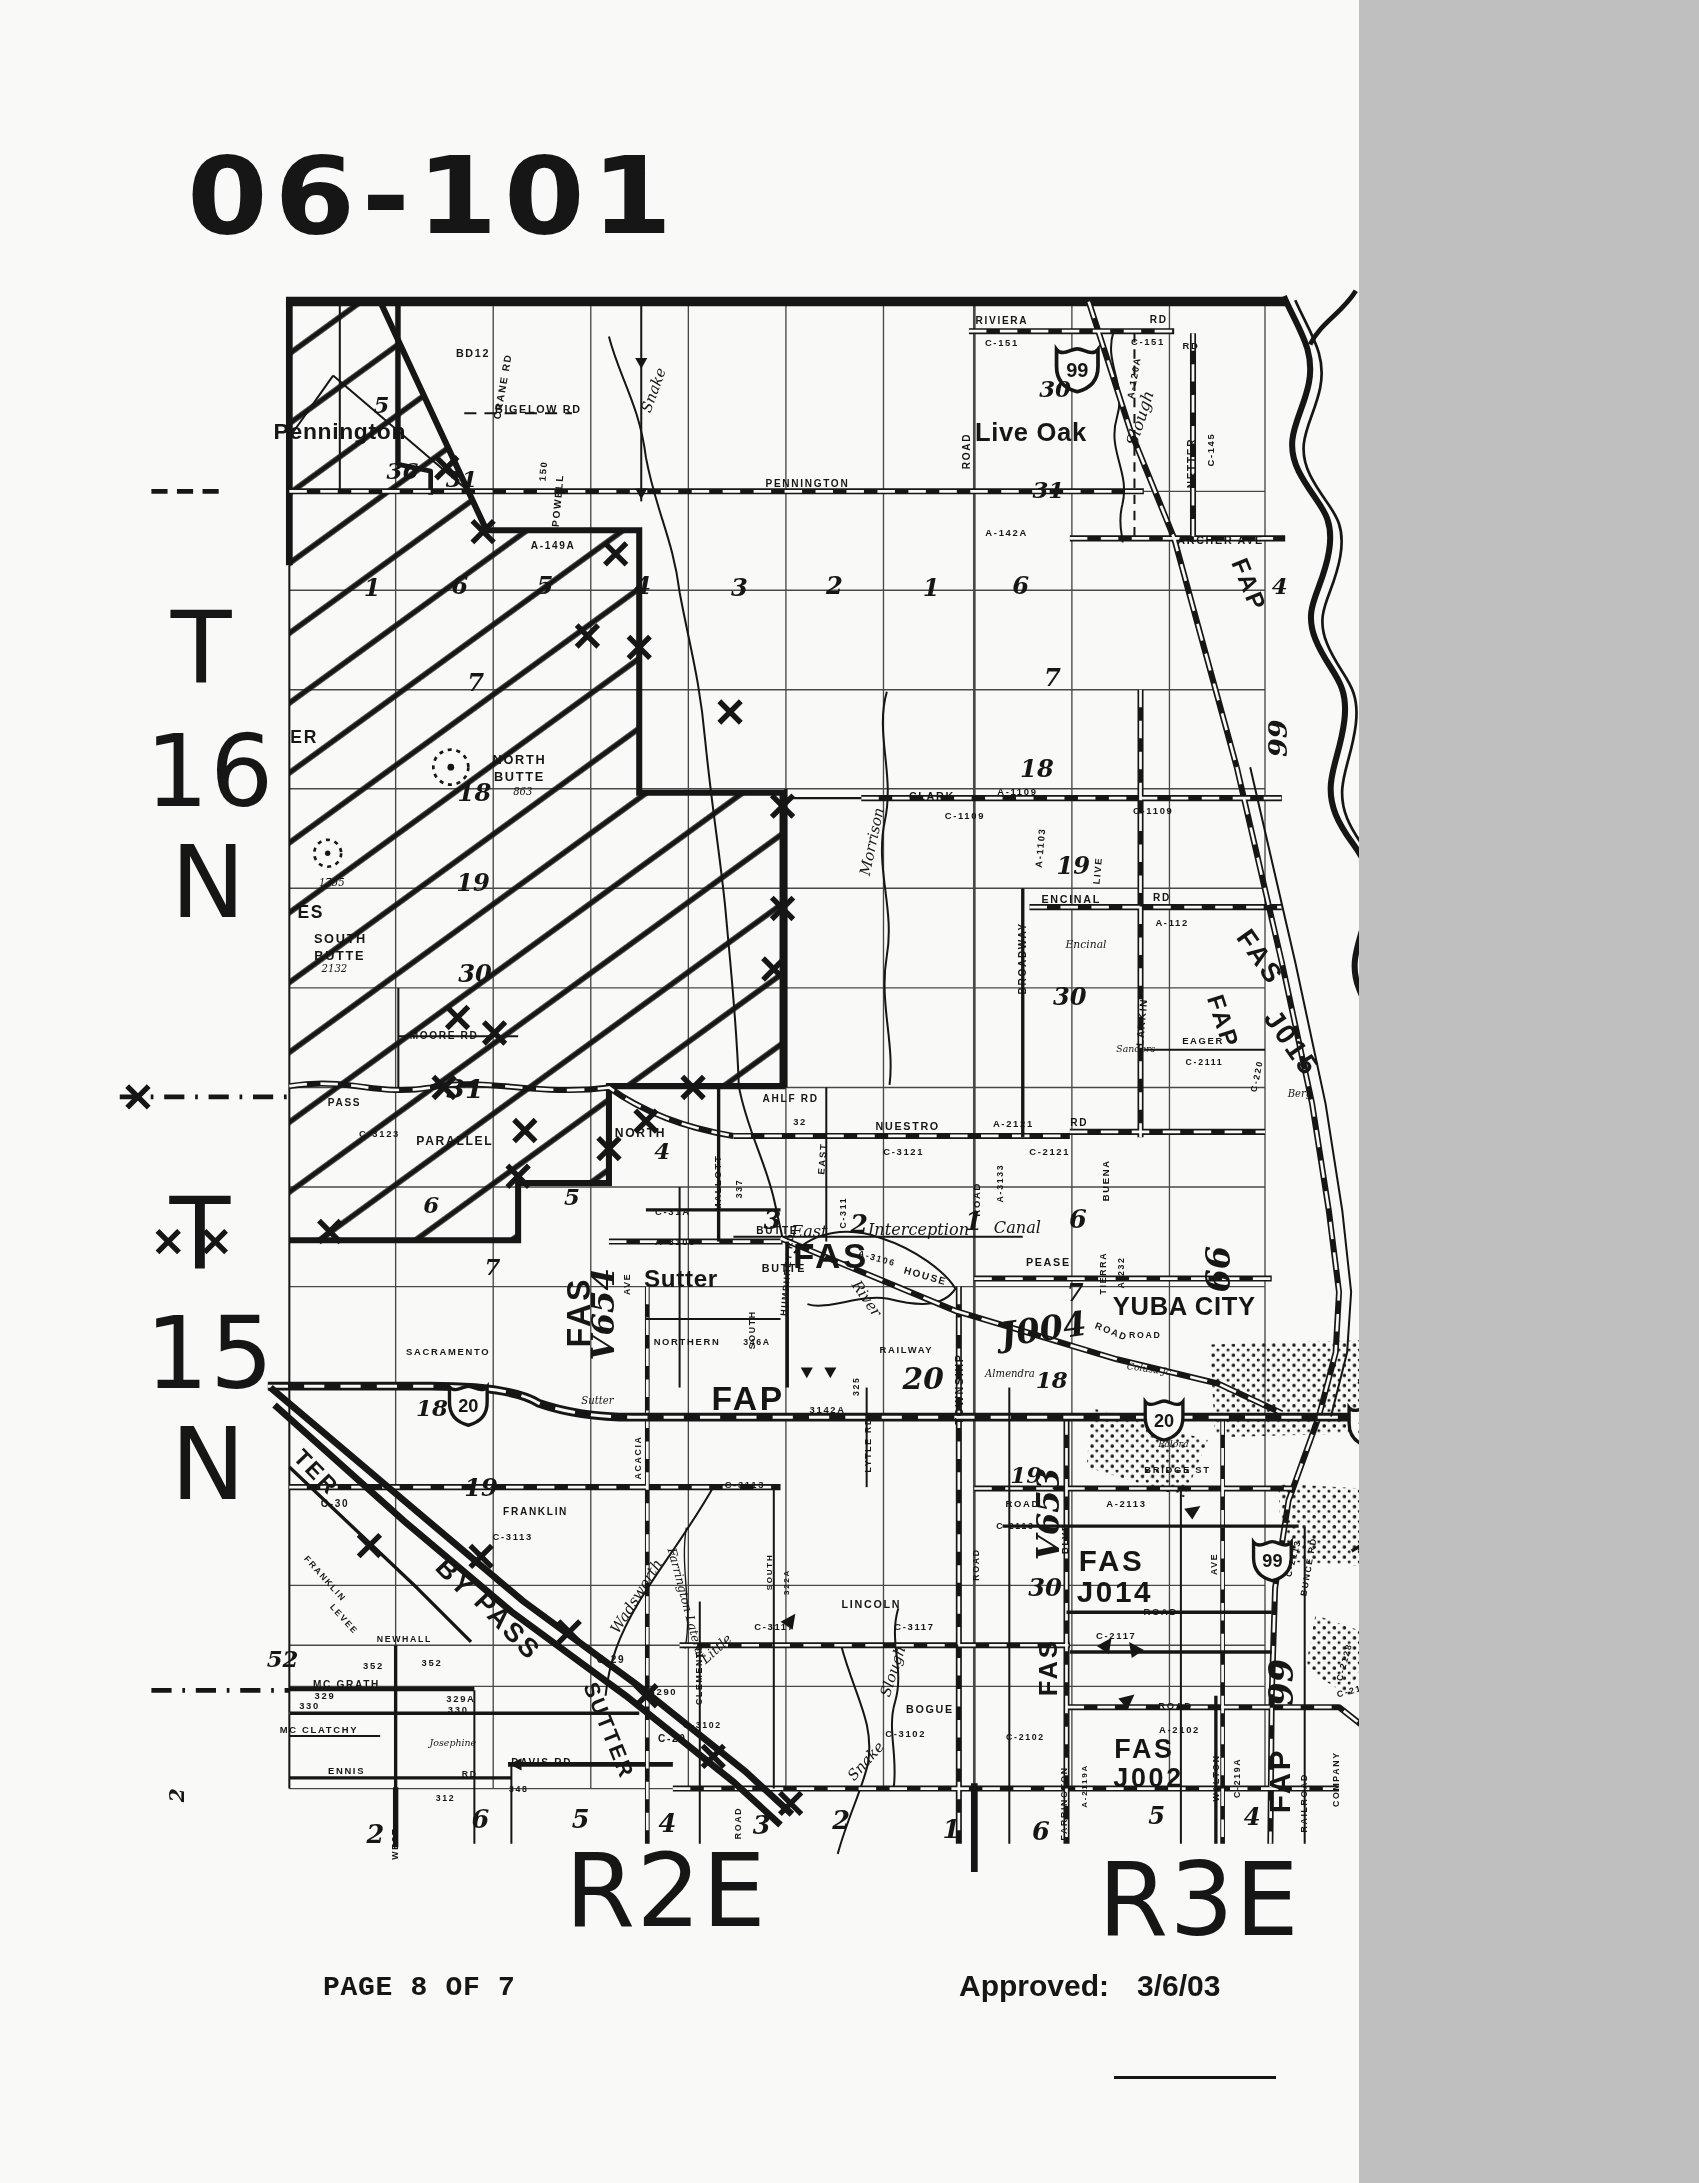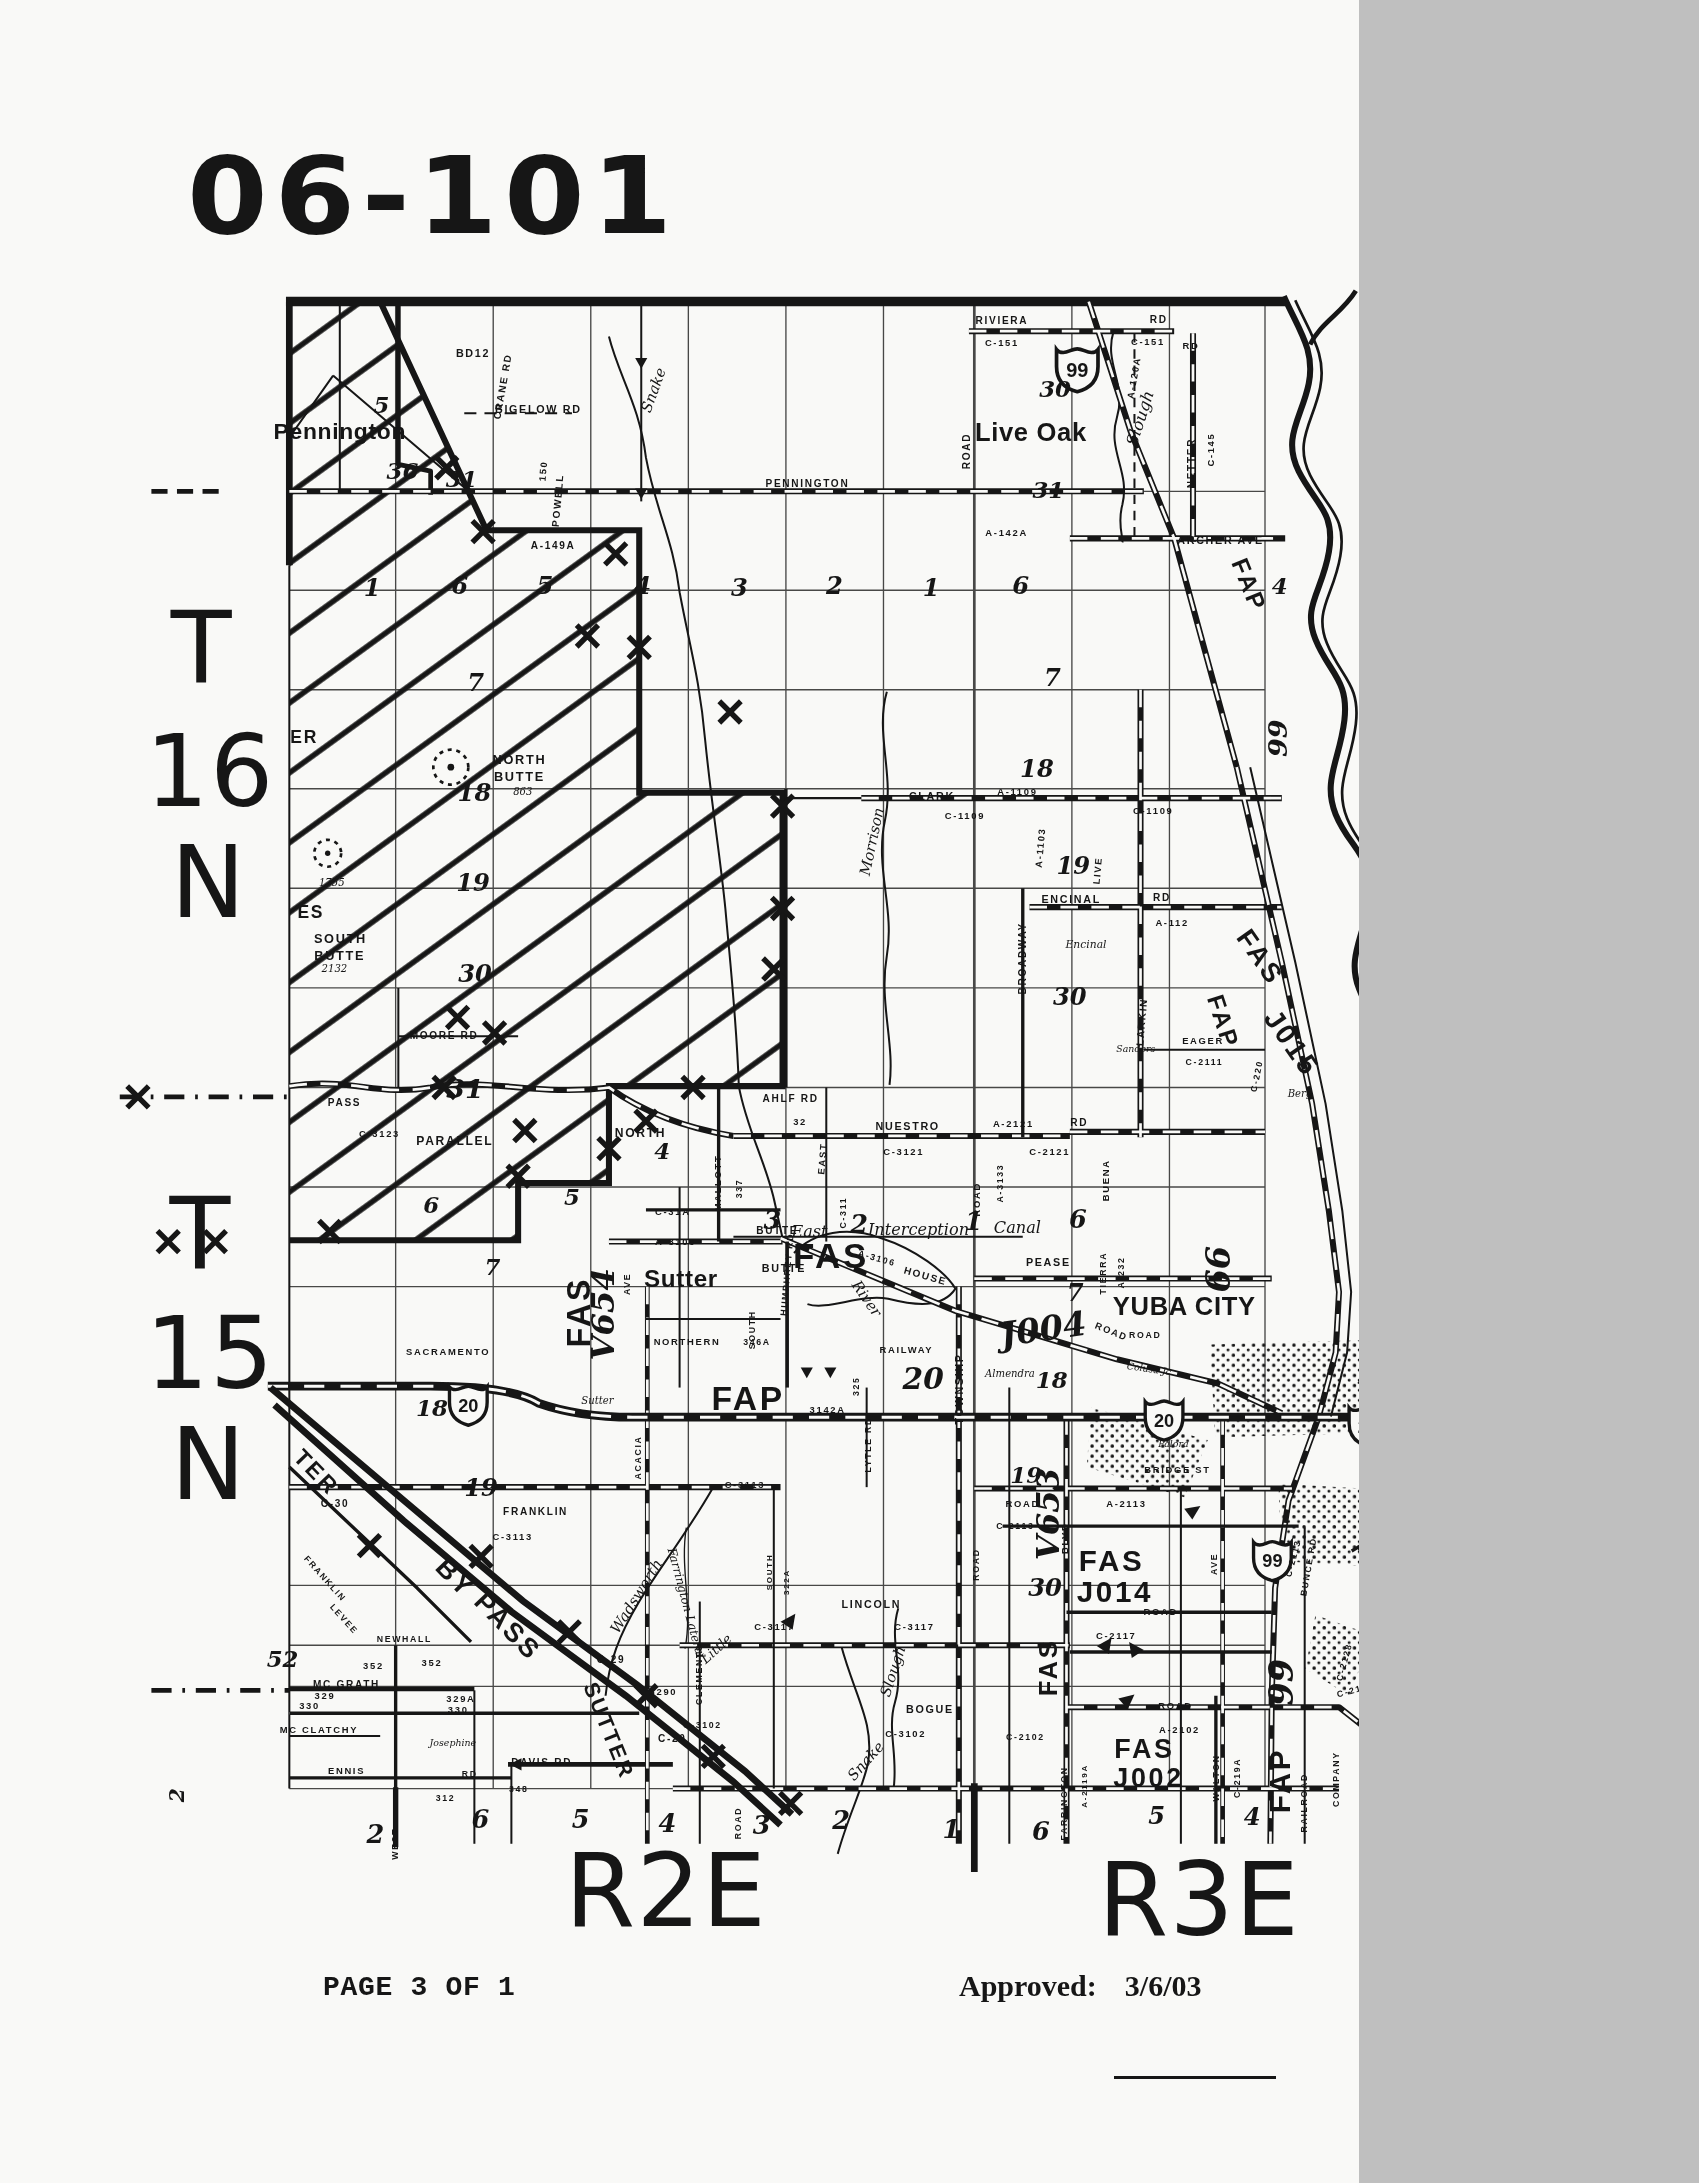--- a/index.html
+++ b/index.html
@@ -2,21 +2,21 @@
 <html style="font-size:10.8px"><head>
 <meta charset="utf-8">
 <style>
   html,body{margin:0;padding:0;background:#bfbfbf;}
   .page{position:relative;width:1359px;height:2183px;background:#f9f9f7;overflow:hidden;
         font-family:"Liberation Sans",sans-serif;color:#161616;}
   .sheet-number{position:absolute;left:187px;top:128px;font-family:"DejaVu Sans",sans-serif;
         font-weight:bold;font-size:116px;letter-spacing:6.7px;transform:scaleY(.92);}
   .footer-left{position:absolute;left:323px;top:1972px;font-family:"Liberation Mono",monospace;
         font-weight:bold;font-size:28px;letter-spacing:0.7px;}
-  .footer-right{position:absolute;left:959px;top:1969px;font-family:Liberation Serif, serif;
+  .footer-right{position:absolute;left:959px;top:1969px;font-family:Liberation Sans, sans-serif;
         font-weight:bold;font-size:30px;}
   .footer-right .date{margin-left:28px;}
   .sig-line{position:absolute;left:1114px;top:2076px;width:162px;height:2.7px;background:#161616;}
   svg{position:absolute;left:0;top:0;}
   svg text{fill:#161616;}
   .lbl-print{font-family:"Liberation Sans",sans-serif;font-weight:700;letter-spacing:2.5px;}
   .lbl-town{font-family:"Liberation Sans",sans-serif;font-weight:700;letter-spacing:1px;}
   .lbl-hand{font-family:"DejaVu Serif",serif;font-style:italic;font-weight:600;}
   .lbl-ital{font-family:"DejaVu Serif",serif;font-style:italic;}
   .lbl-big{font-family:"Liberation Sans",sans-serif;font-weight:700;letter-spacing:4px;}
@@ -516,19 +516,19 @@
         <text transform="translate(863,2716) rotate(0)" font-size="38" text-anchor="middle" class="lbl-hand">5</text>
         <text transform="translate(992,2722) rotate(0)" font-size="38" text-anchor="middle" class="lbl-hand">4</text>
         <text transform="translate(1132,2726) rotate(0)" font-size="38" text-anchor="middle" class="lbl-hand">3</text>
         <text transform="translate(1250,2718) rotate(0)" font-size="38" text-anchor="middle" class="lbl-hand">2</text>
         <text transform="translate(1414,2731) rotate(0)" font-size="38" text-anchor="middle" class="lbl-hand">1</text>
         <text transform="translate(1547,2735) rotate(0)" font-size="38" text-anchor="middle" class="lbl-hand">6</text>
         <text transform="translate(274,2668) rotate(-90)" font-size="30" text-anchor="middle" class="lbl-hand">2</text>
       </g>
   </svg>
 
-  <div class="footer-left">PAGE 3 OF 1</div>
+  <div class="footer-left">PAGE 8 OF 7</div>
   <div class="footer-right">
     <span>Approved:</span><span class="date">3/6/03</span>
   </div>
   <div class="sig-line"></div>
 </div>
 
 
 </body></html>

